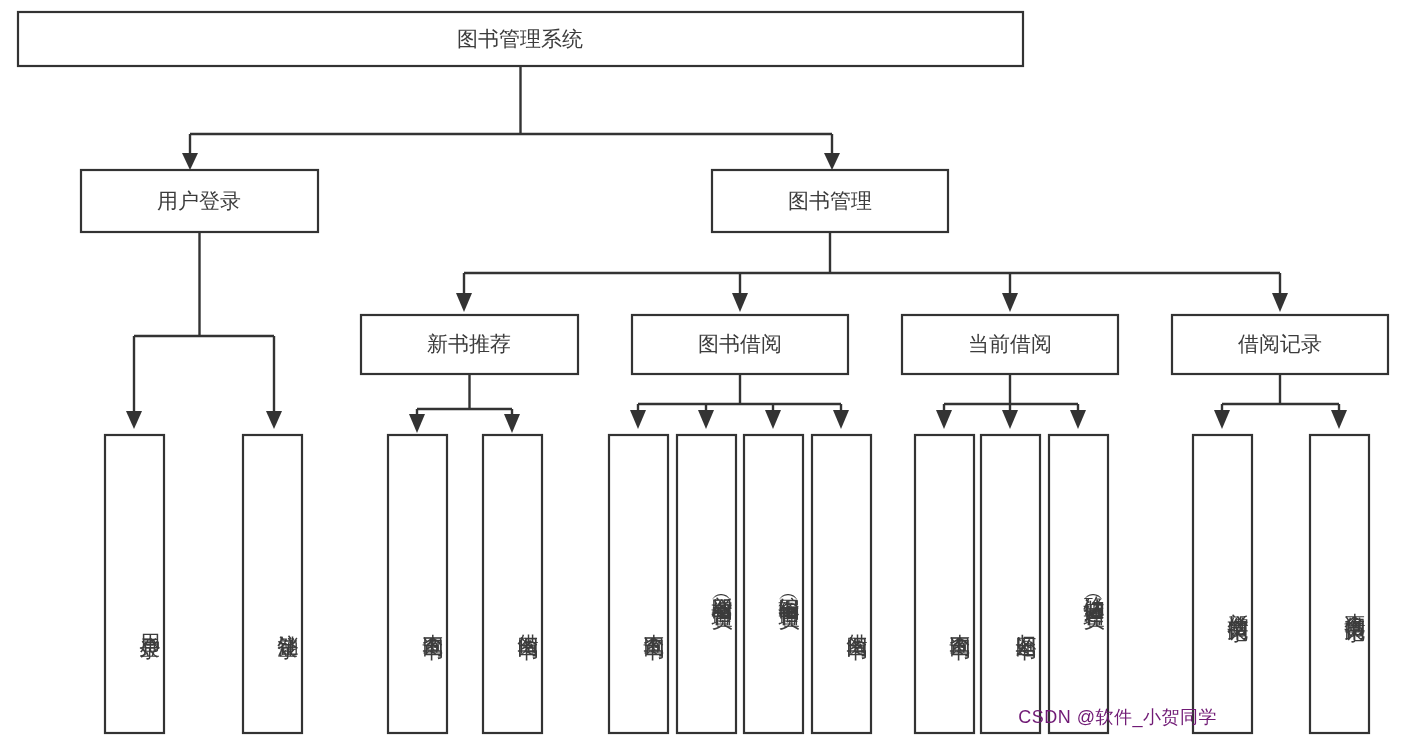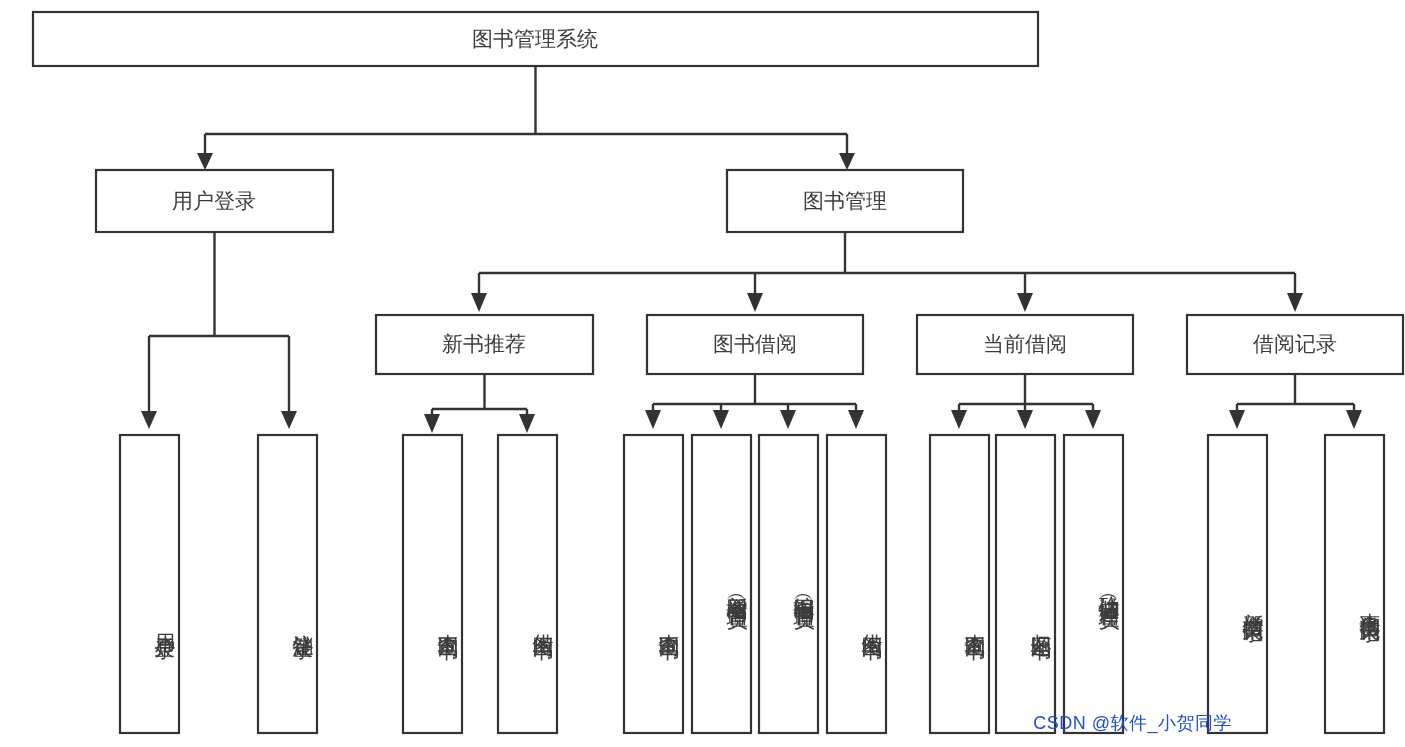--- a/index.html
+++ b/index.html
@@ -11,21 +11,20 @@
     width: 1405px;
     height: 747px;
     overflow: hidden;
     font-family: "Liberation Sans", "DejaVu Sans", sans-serif;
   }
   #diagram-root {
     position: relative;
     width: 1227px;
     height: 747px;
     background: #ffffff;
-    margin-left: 15px;
   }
   svg#tree-svg {
     position: absolute;
     top: 0;
     left: 0;
     width: 1405px;
     height: 747px;
   }
   .node-box {
     fill: #ffffff;
@@ -59,24 +58,24 @@
     letter-spacing: 2px;
     display: flex;
     align-items: flex-start;
     justify-content: center;
     white-space: nowrap;
     pointer-events: none;
   }
   .watermark {
     position: absolute;
     right: 10px;
-    bottom: 12px;
+    bottom: 18px;
     font-family: "Liberation Sans", "DejaVu Sans", sans-serif;
     font-size: 18px;
-    color: #1d4ed8;
+    color: #701a75;
     letter-spacing: 0.5px;
     user-select: none;
   }
 </style>
 </head>
 <body>
 
 <div id="diagram-root">
 
   <svg id="tree-svg" viewBox="0 0 1405 747">

